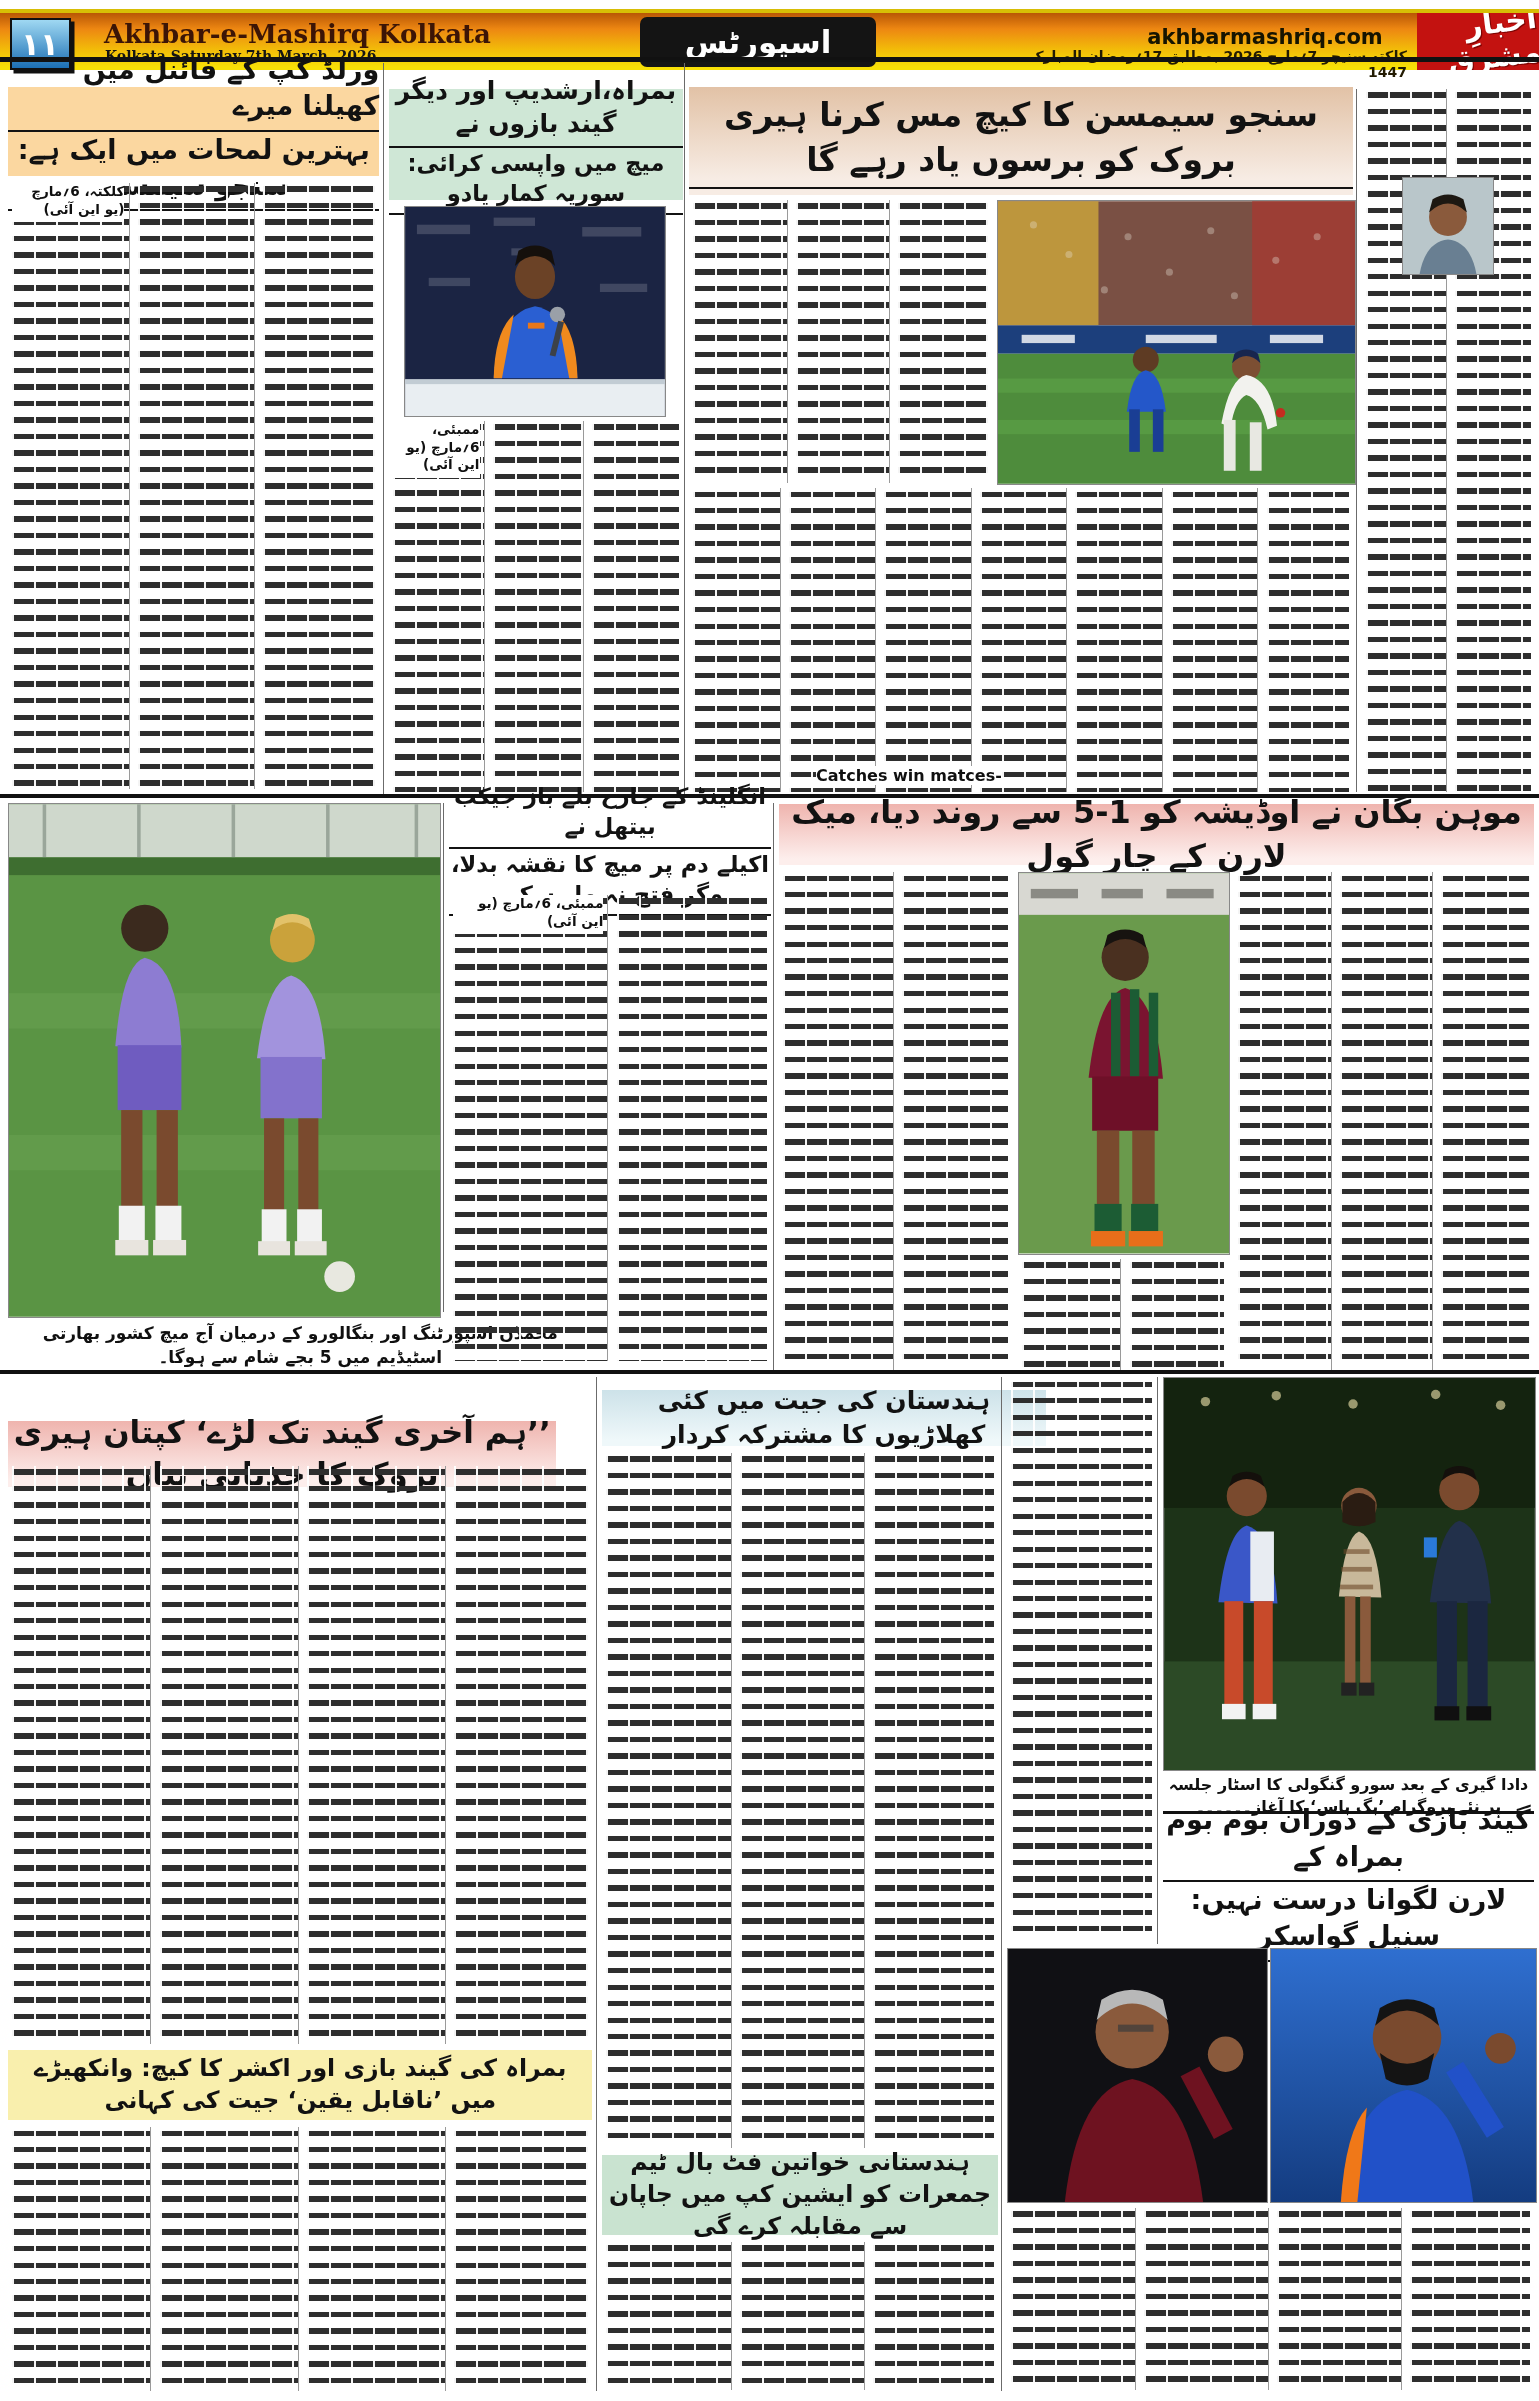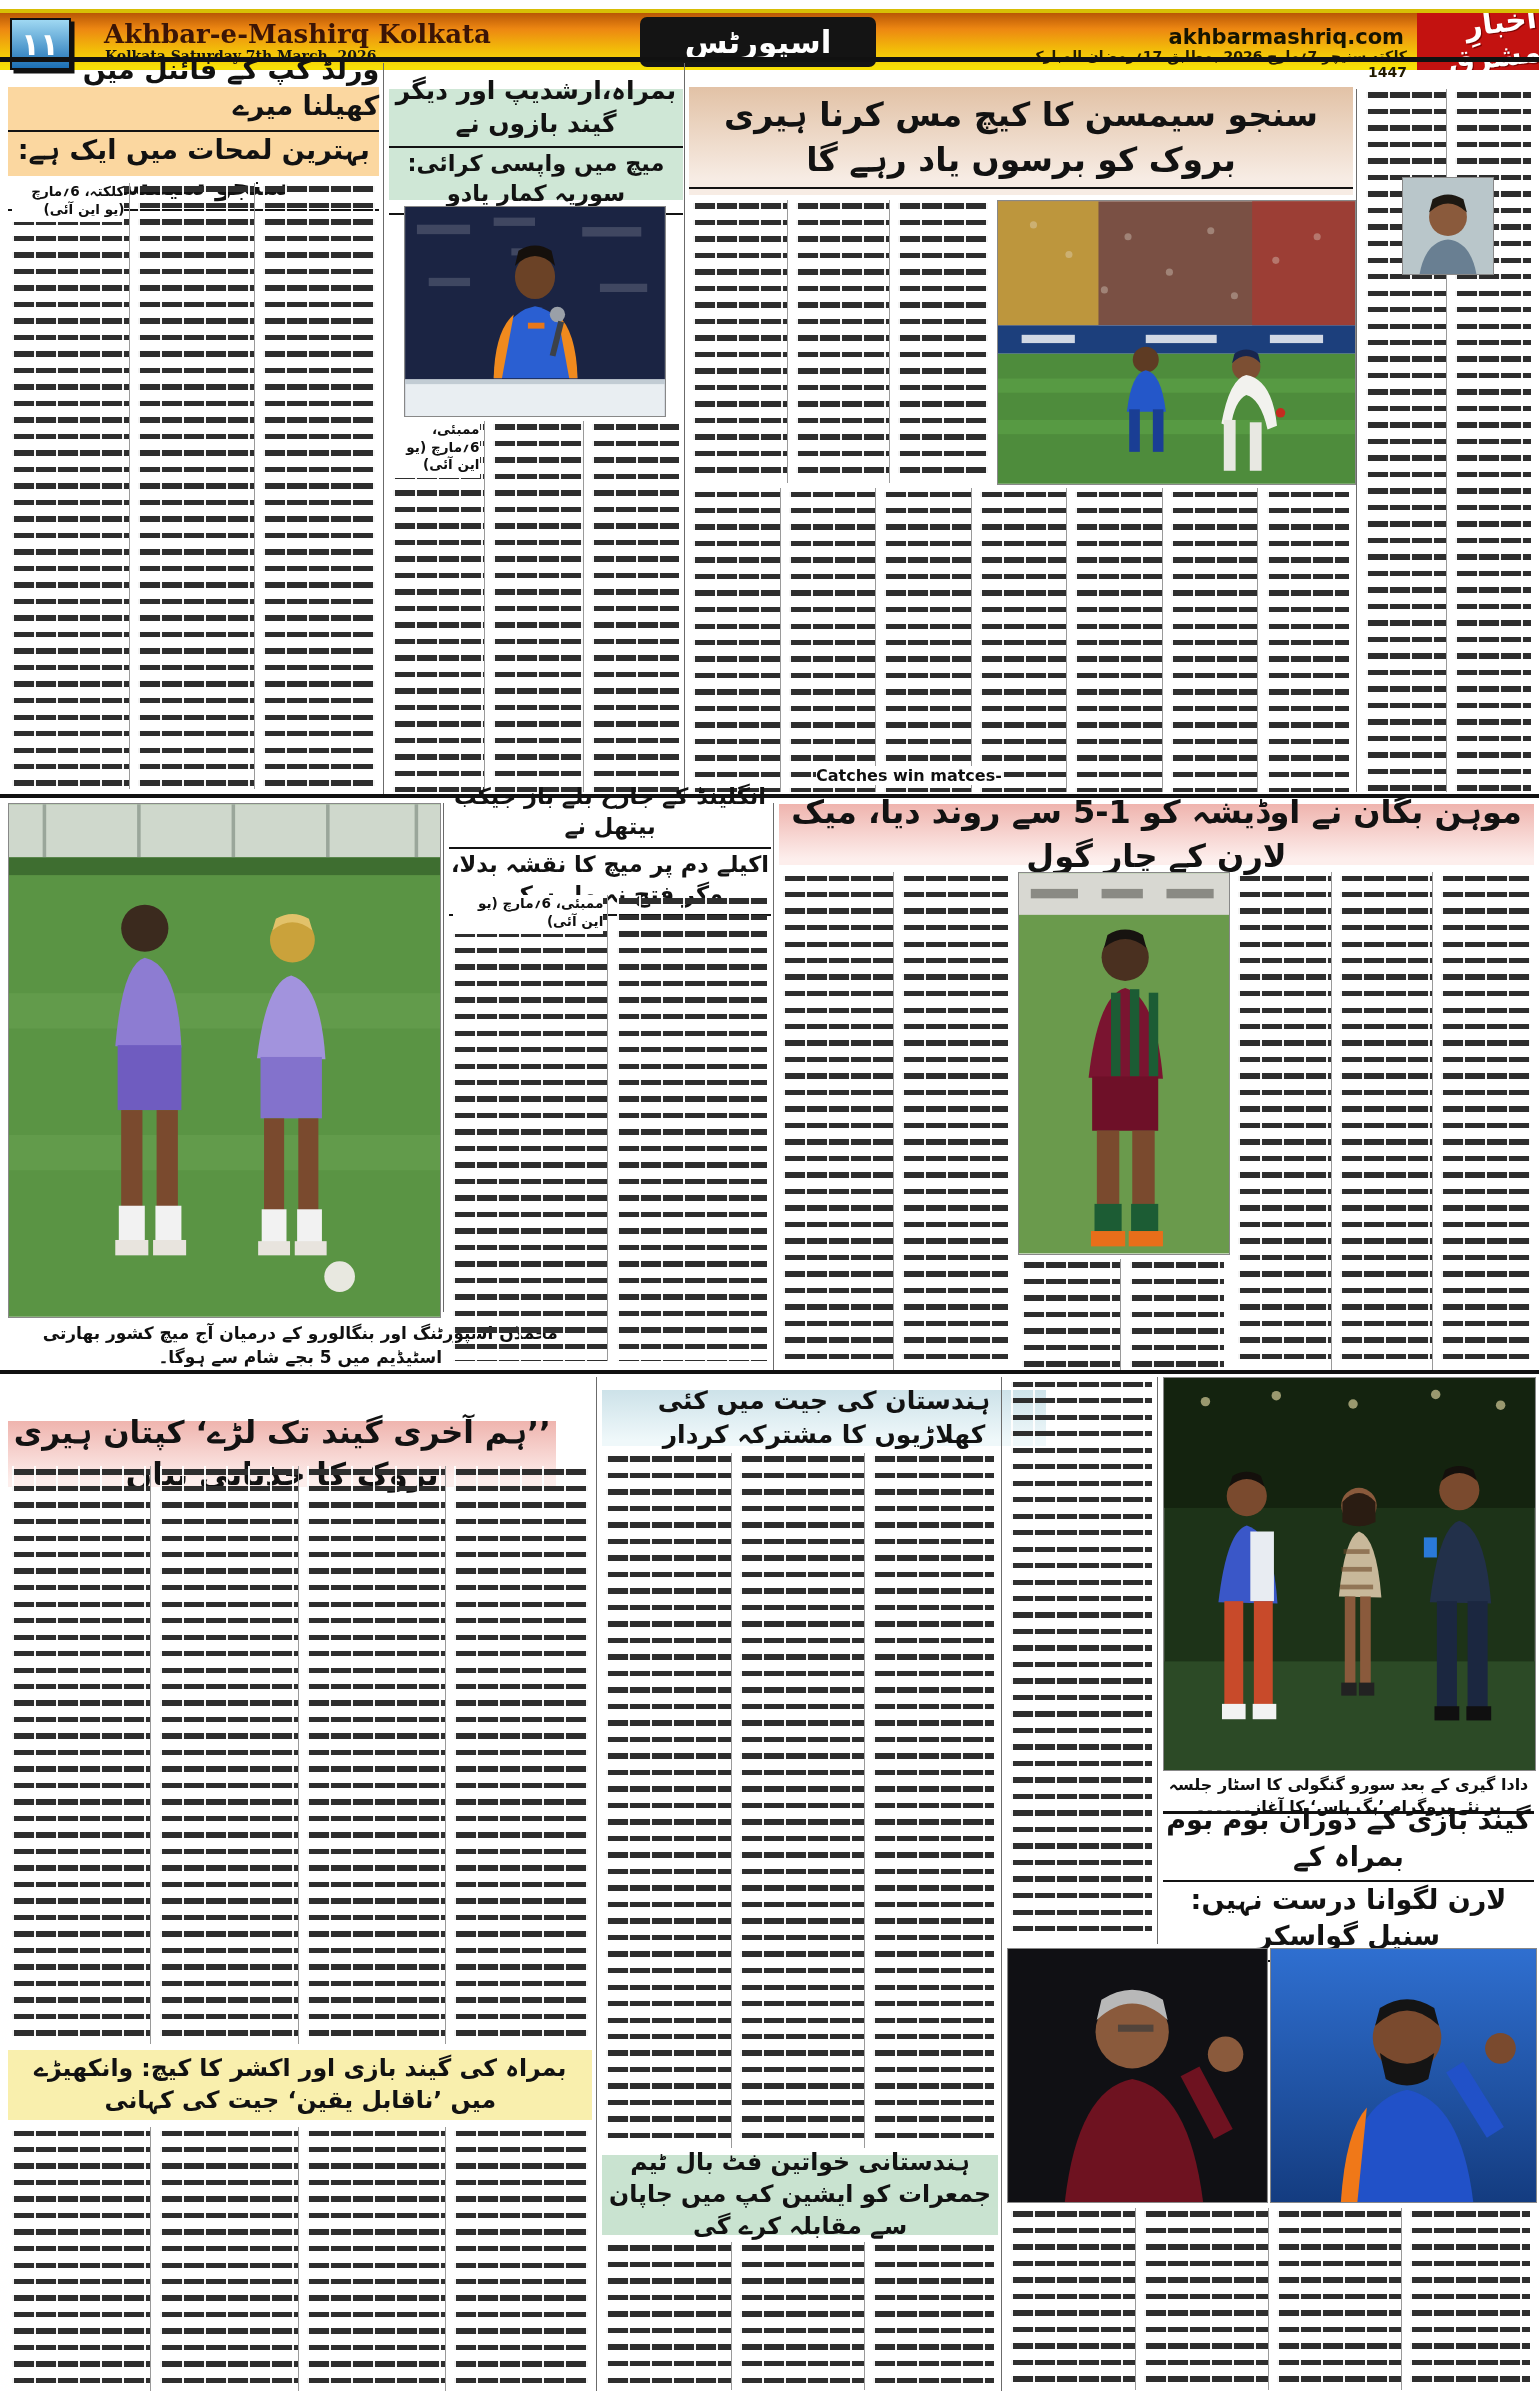--- a/index.html
+++ b/index.html
@@ -11,21 +11,21 @@
     background:linear-gradient(#b85605,#ed8712 28%,#f2b909 62%,#f8e007 95%);
     border-top:4.1px solid #24090328;margin-top:9px;}
   .badge{left:9.5px;top:4.7px;width:57px;height:48px;background:linear-gradient(#9fd8f2,#1c6fb4);
     border:2.4px solid #101010;box-shadow:3.5px 3.5px 0 #101010;color:#fff;font-weight:bold;font-size:31px;
     display:flex;align-items:center;justify-content:center;}
   .mast-title{left:104px;top:5.9px;font-family:"DejaVu Serif",serif;font-weight:bold;
     font-size:26px;color:#3c1506;}
   .mast-date{left:105px;top:35px;font-family:"DejaVu Serif",serif;font-weight:bold;font-size:14px;color:#141414;}
   .section-box{left:640px;top:3.5px;width:236px;height:50px;background:#141414;border-radius:7px;
     color:#fff;font-size:31px;font-weight:bold;display:flex;align-items:center;justify-content:center;}
-  .website{left:1126px;top:11.8px;width:278px;font-size:21px;font-weight:bold;color:#161400;text-align:right;direction:ltr;}
+  .website{left:1126px;top:11.8px;width:278px;font-size:21px;font-weight:bold;color:#161400;text-align:center;direction:ltr;}
   .mast-date-ur{left:1005px;top:35px;width:402px;font-size:14px;font-weight:bold;color:#231b02;text-align:right;}
   .logo-box{left:1417px;top:0;width:122px;height:57px;background:#c31210;color:#fff;overflow:hidden;
     display:flex;align-items:center;justify-content:center;}
   .logo-txt{font-size:29.6px;font-weight:bold;transform:rotate(-7deg);text-shadow:1.2px 1.2px 0 #7e0503;}
   .mast-rule{left:0;top:57px;width:1539px;height:5.3px;background:#111;}
   
   .hr{background:#111;}
   .vr{background:#6b6b6b;width:1.2px;}
   
   .hbox{display:flex;flex-direction:column;align-items:center;justify-content:center;text-align:center;}

